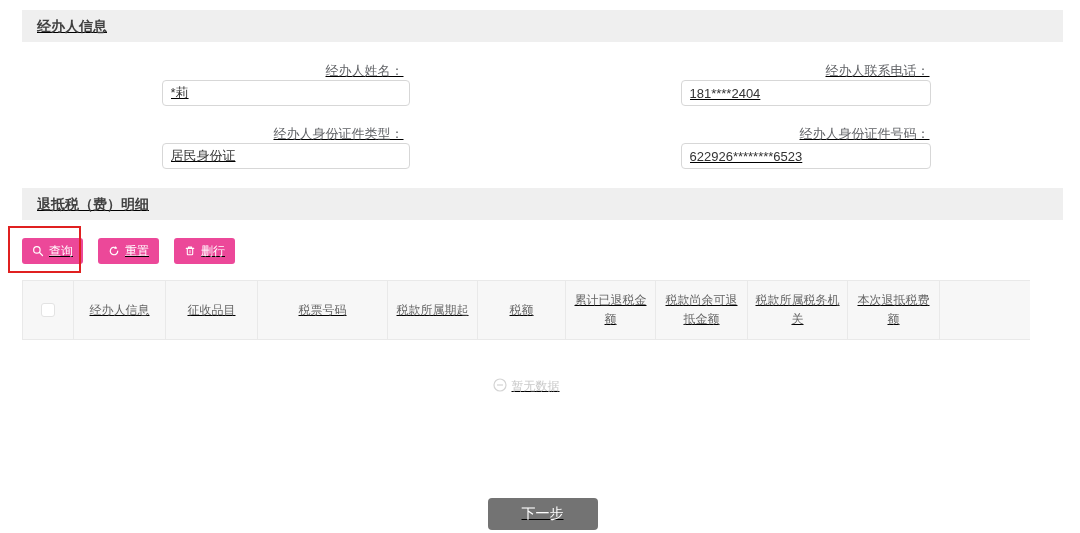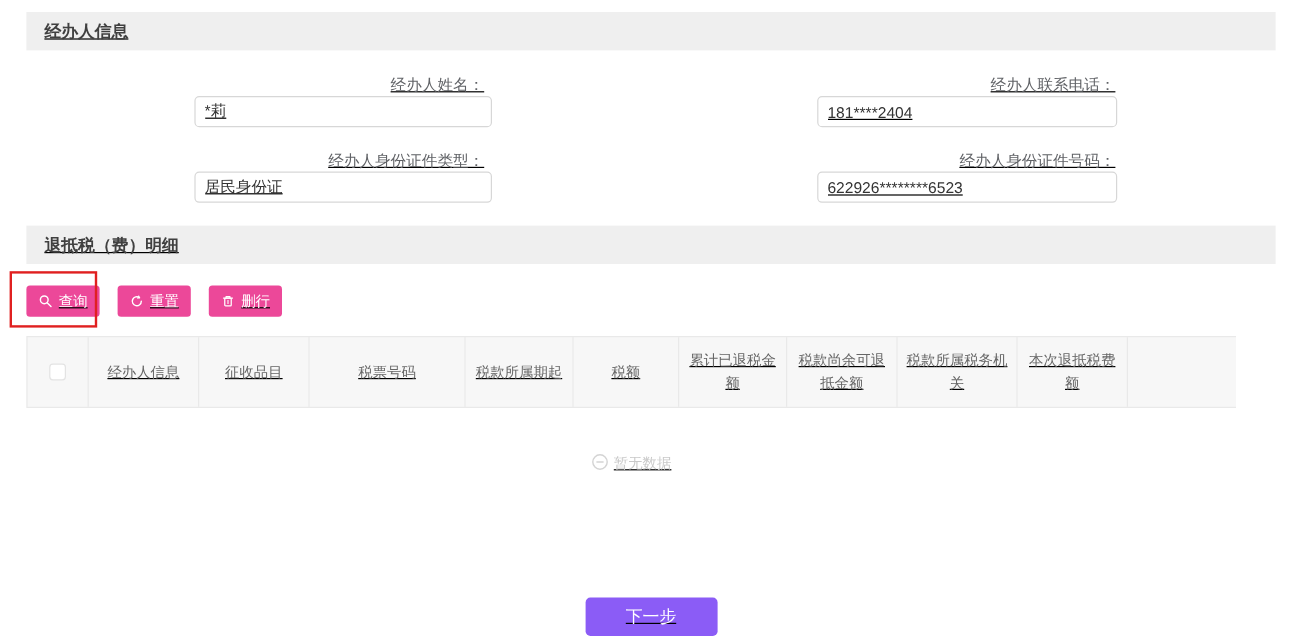--- a/index.html
+++ b/index.html
@@ -42,21 +42,21 @@
   .th:first-child { border-left:1px solid #e9e9e9; }
   .checkbox { width:14px; height:14px; background:#fff; border:1px solid #e3e3e3;
     border-radius:3px; display:inline-block; cursor:pointer; }
 
   .empty-area { height:100px; display:flex; align-items:flex-start;
     justify-content:center; padding-top:38px; }
   .empty-inner { display:flex; align-items:center; gap:5px; color:#c9c9c9;
     font-size:12px;justify-content:center; }
 
   .footer { display:flex; justify-content:center; margin-top:58px; }
-  .btn-next { width:110px; height:32px; background:#8b5cf6; color:#fff;
+  .btn-next { width:110px; height:32px; background:#737373; color:#fff;
     border:none; border-radius:4px; font-size:14px; cursor:pointer;
     font-family:"Liberation Sans","DejaVu Sans",sans-serif; }
 </style>
 </head>
 <body>
 
 <div class="container">
 
   <div class="section-header">经办人信息</div>
 

